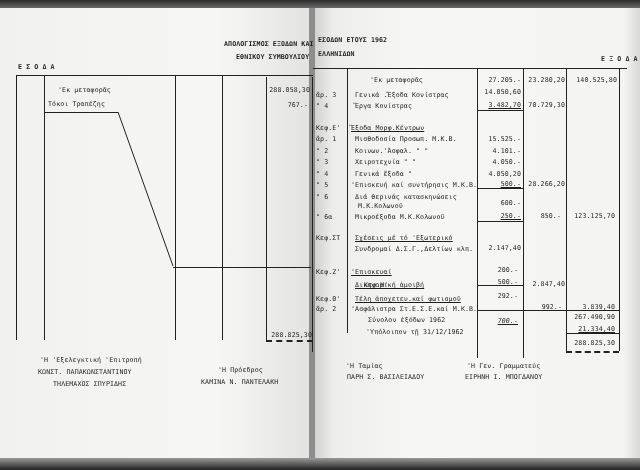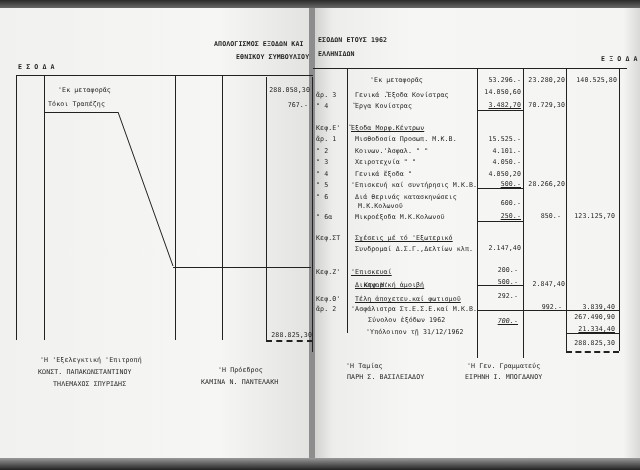--- a/index.html
+++ b/index.html
@@ -28,21 +28,21 @@
 </style>
 </head>
 <body>
 
 <div class="top-shadow"></div>
 <div class="page page-left"></div>
 <div class="page page-right"></div>
 <div class="gutter"></div>
 <div class="bottom-shadow"></div>
 
-<div class="t b" style="left:214px;top:40px;text-align:center;">ΑΠΟΛΟΓΙΣΜΟΣ ΕΞΟΔΩΝ ΚΑΙ</div>
+<div class="t b" style="left:224px;top:40px;text-align:center;">ΑΠΟΛΟΓΙΣΜΟΣ ΕΞΟΔΩΝ ΚΑΙ</div>
 <div class="t b" style="left:318px;top:36px;">ΕΣΟΔΩΝ ΕΤΟΥΣ 1962</div>
 <div class="t b" style="left:236px;top:53px;">ΕΘΝΙΚΟΥ ΣΥΜΒΟΥΛΙΟΥ</div>
 <div class="t b" style="left:318px;top:50px;">ΕΛΛΗΝΙΔΩΝ</div>
 
 <div class="t b" style="left:18px;top:63px;">Ε Σ Ο Δ Α</div>
 <div>
   <div class="ln h" style="left:16px;top:75px;width:297px;"></div>
   <div class="ln v" style="left:16px;top:75px;height:265px;"></div>
   <div class="ln v" style="left:44px;top:75px;height:265px;"></div>
   <div class="ln v" style="left:175px;top:76px;height:264px;"></div>
@@ -75,21 +75,21 @@
   <div class="ln h" style="left:477px;top:110px;width:46px;"></div>
   <div class="ln h" style="left:477px;top:188px;width:46px;"></div>
   <div class="ln h" style="left:477px;top:221px;width:46px;"></div>
   <div class="ln h" style="left:477px;top:285px;width:46px;"></div>
   <div class="ln h" style="left:477px;top:310px;width:142px;"></div>
   <div class="ln h" style="left:566px;top:333px;width:53px;"></div>
   <div class="ln h" style="left:566px;top:350px;width:53px;border-bottom:2px dashed #222;background:none;"></div>
 
   <div class="t" style="left:316px;top:83px;"></div>
   <div class="t" style="left:370px;top:76px;">'Εκ μεταφορᾶς</div>
-  <div class="t r" style="left:478px;top:76px;width:43px;">53.296.-</div>
+  <div class="t r" style="left:478px;top:76px;width:43px;">27.205.-</div>
   <div class="t r" style="left:524px;top:76px;width:41px;">23.280,20</div>
   <div class="t r" style="left:567px;top:76px;width:50px;">140.525,80</div>
 
   <div class="t" style="left:316px;top:91px;">ἄρ. 3</div>
   <div class="t" style="left:355px;top:91px;">Γενικά .Ἔξοδα Κονίστρας</div>
   <div class="t r" style="left:478px;top:88px;width:43px;">14.050,60</div>
 
   <div class="t" style="left:316px;top:102px;">"  4</div>
   <div class="t" style="left:355px;top:102px;">Ἔργα Κονίστρας</div>
   <div class="t r u" style="left:478px;top:101px;width:43px;">3.482,70</div>

